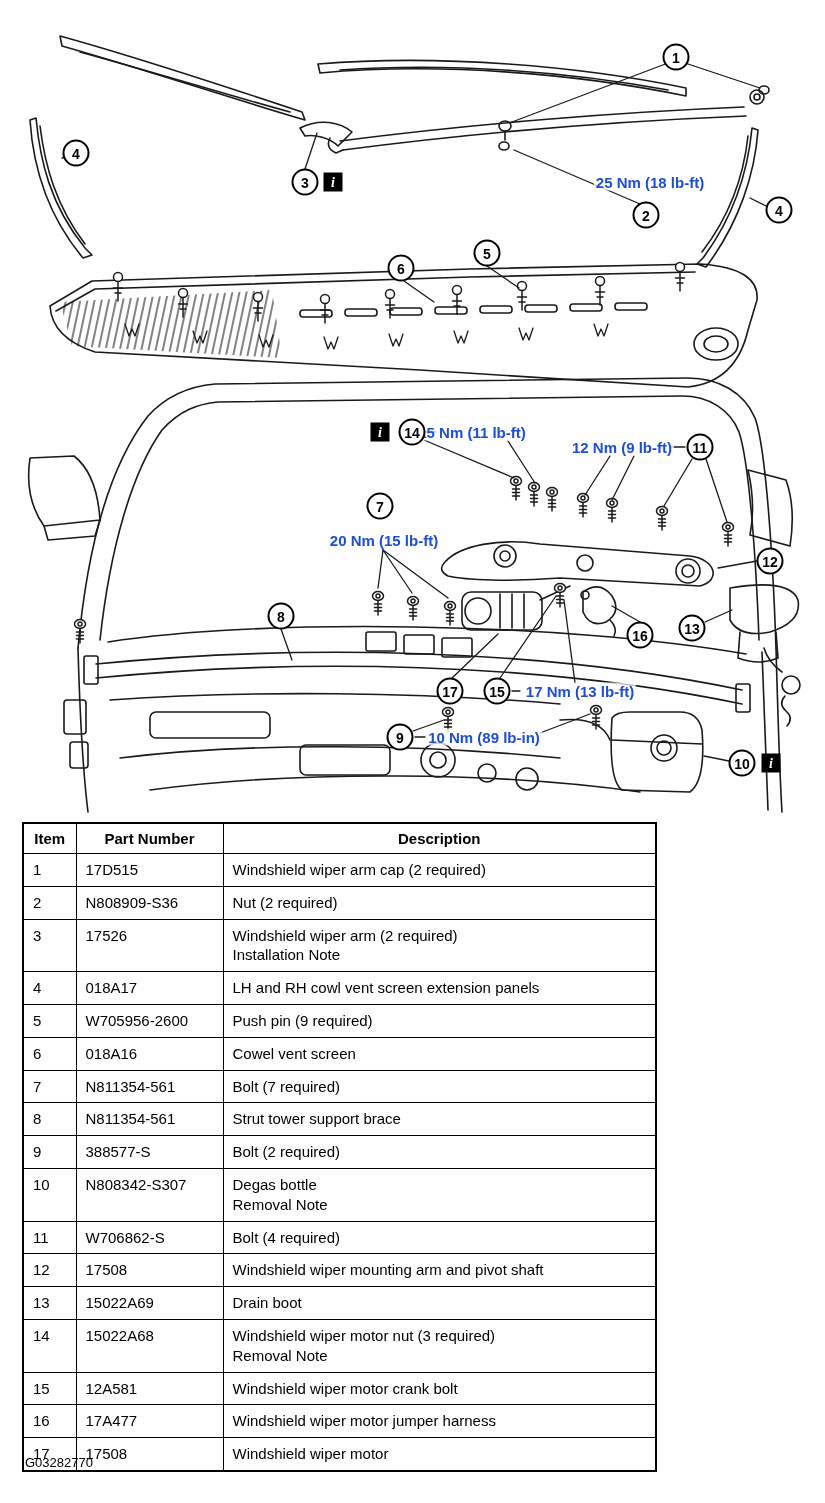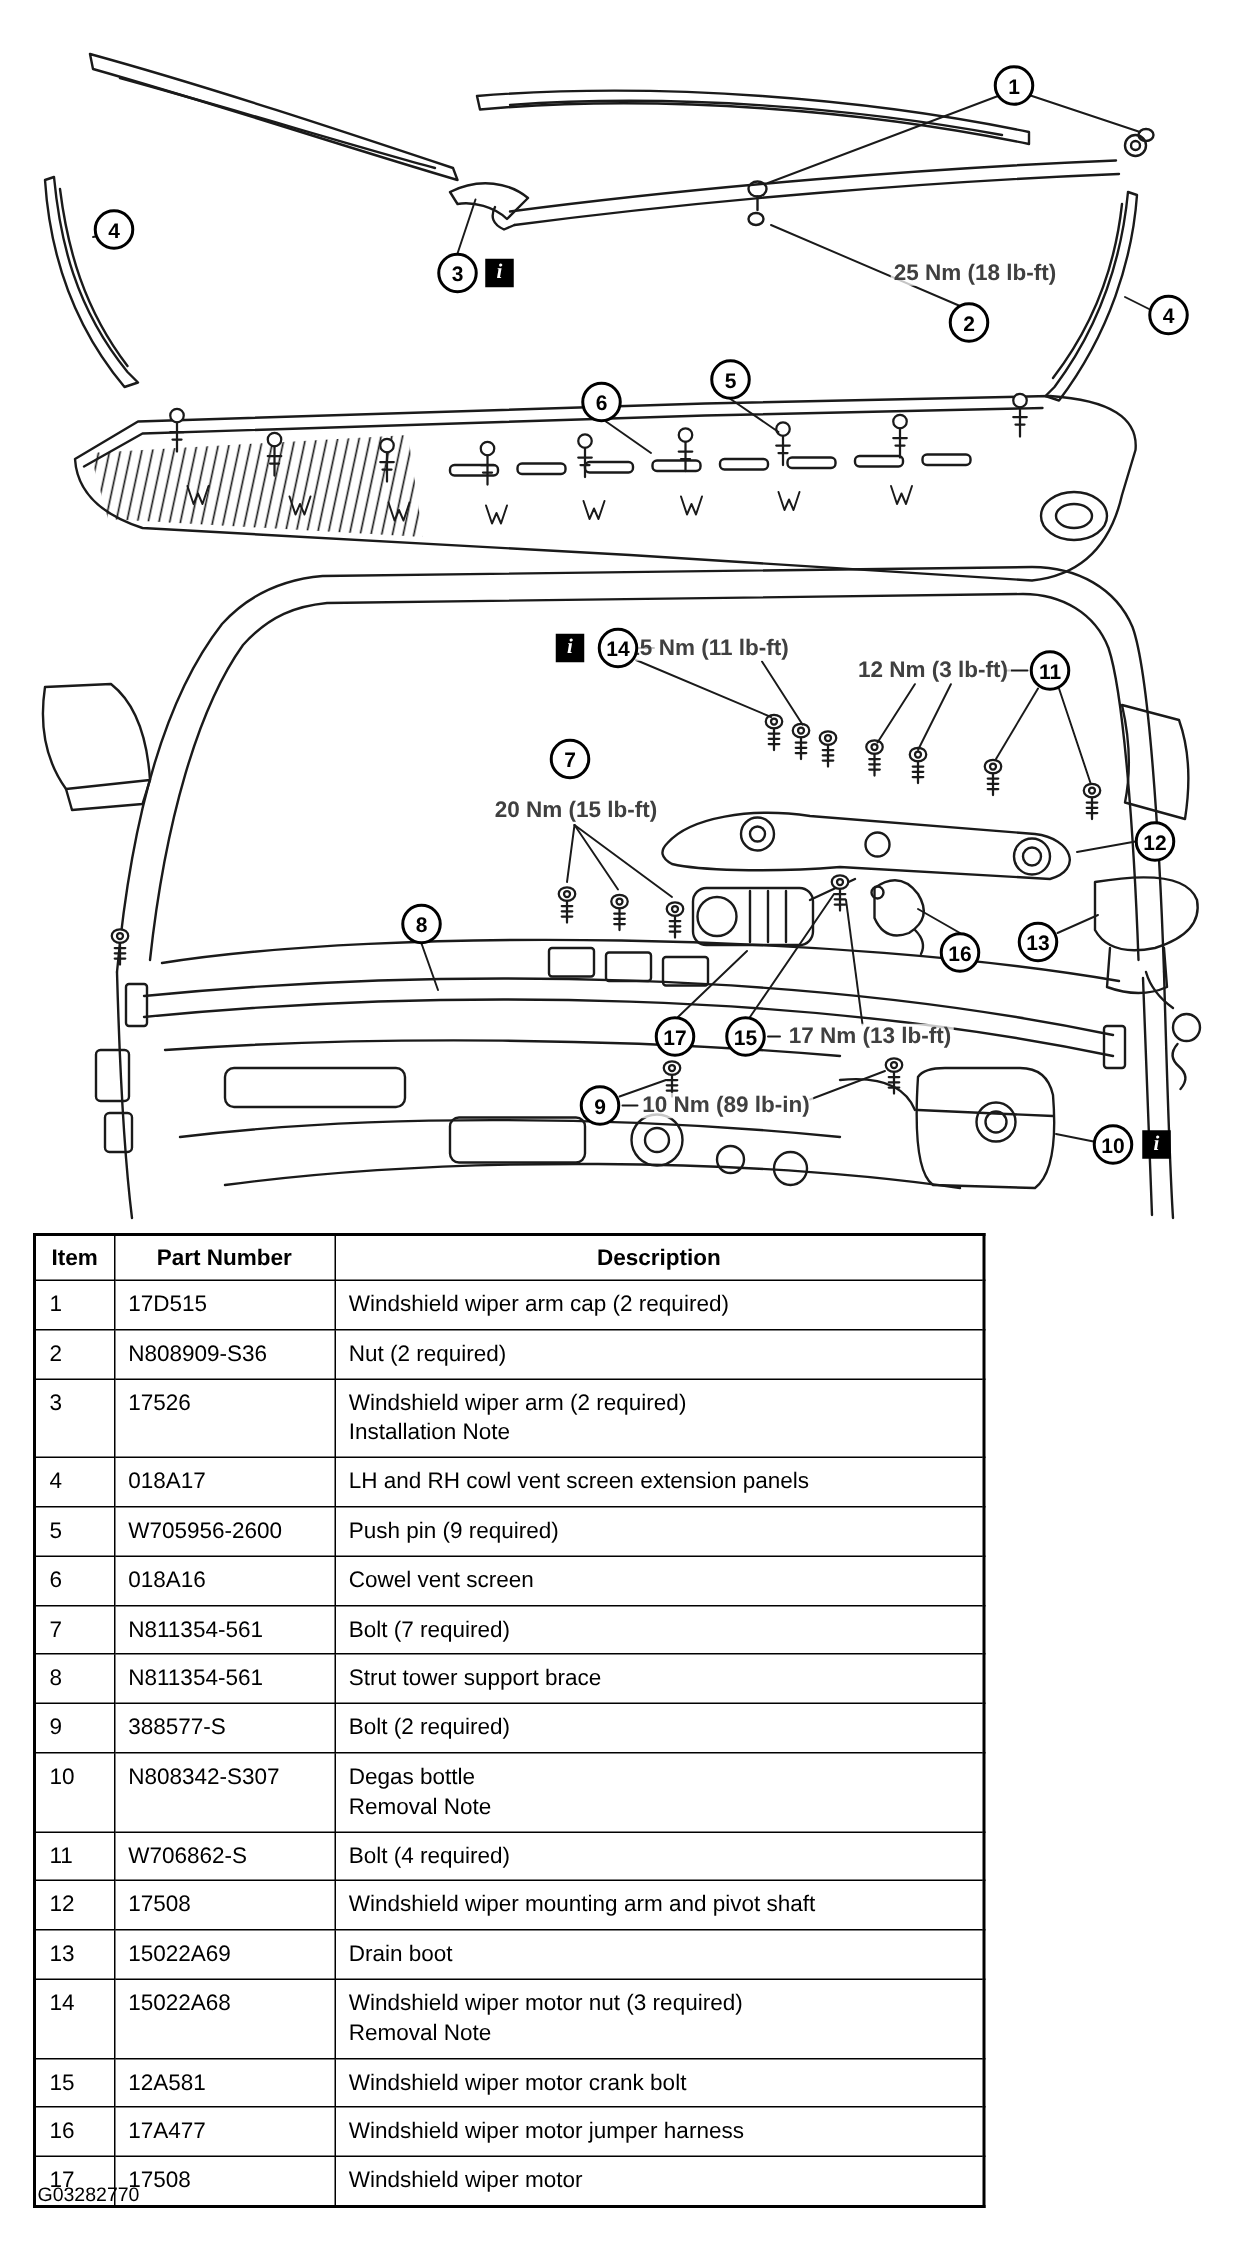--- a/index.html
+++ b/index.html
@@ -14,21 +14,21 @@
   .diagram svg { position:absolute; left:0; top:0; }
   .callout {
     position:absolute; width:27px; height:27px;
     border:2px solid #000; border-radius:50%; background:#fff;
     display:flex; align-items:center; justify-content:center;
     font-weight:700; font-size:14px; color:#000;
     transform:translate(-50%,-50%); z-index:3;
   }
   .torque {
     position:absolute; transform:translate(-50%,-50%);
-    font-weight:700; font-size:15px; color:#404040; white-space:nowrap;
+    font-weight:700; font-size:15px; color:#1d4ed8; white-space:nowrap;
     background:rgba(255,255,255,.75); padding:0 2px; z-index:2;
   }
   .note-box {
     position:absolute; width:19px; height:19px; background:#000; color:#fff;
     display:flex; align-items:center; justify-content:center;
     font-family:"Liberation Serif", serif; font-style:italic; font-weight:700; font-size:14px;
     transform:translate(-50%,-50%); z-index:3;
   }
   table.parts-table {
     position:absolute; left:22px; top:822px; width:633px;
@@ -289,21 +289,21 @@
         <div class="callout" style="left: 742px; top: 763px;">10</div>
         <div class="callout" style="left: 700px; top: 447px;">11</div>
         <div class="callout" style="left: 770px; top: 561px;">12</div>
         <div class="callout" style="left: 692px; top: 628px;">13</div>
         <div class="callout" style="left: 412px; top: 432px;">14</div>
         <div class="callout" style="left: 497px; top: 691px;">15</div>
         <div class="callout" style="left: 640px; top: 635px;">16</div>
         <div class="callout" style="left: 450px; top: 691px;">17</div>
         <div class="torque" style="left: 650px; top: 182px;">25 Nm (18 lb-ft)</div>
         <div class="torque" style="left: 472px; top: 432px;">15 Nm (11 lb-ft)</div>
-        <div class="torque" style="left: 622px; top: 447px;">12 Nm (3 lb-ft)</div>
+        <div class="torque" style="left: 622px; top: 447px;">12 Nm (9 lb-ft)</div>
         <div class="torque" style="left: 384px; top: 540px;">20 Nm (15 lb-ft)</div>
         <div class="torque" style="left: 580px; top: 691px; text-align: right;">17 Nm (13 lb-ft)</div>
         <div class="torque" style="left: 484px; top: 737px;">10 Nm (89 lb-in)</div>
         <div class="note-box" style="left: 333px; top: 182px;">i</div>
         <div class="note-box" style="left: 380px; top: 432px;">i</div>
         <div class="note-box" style="left: 771px; top: 763px;">i</div>
       </div>
   </div>
 
   <table class="parts-table">

